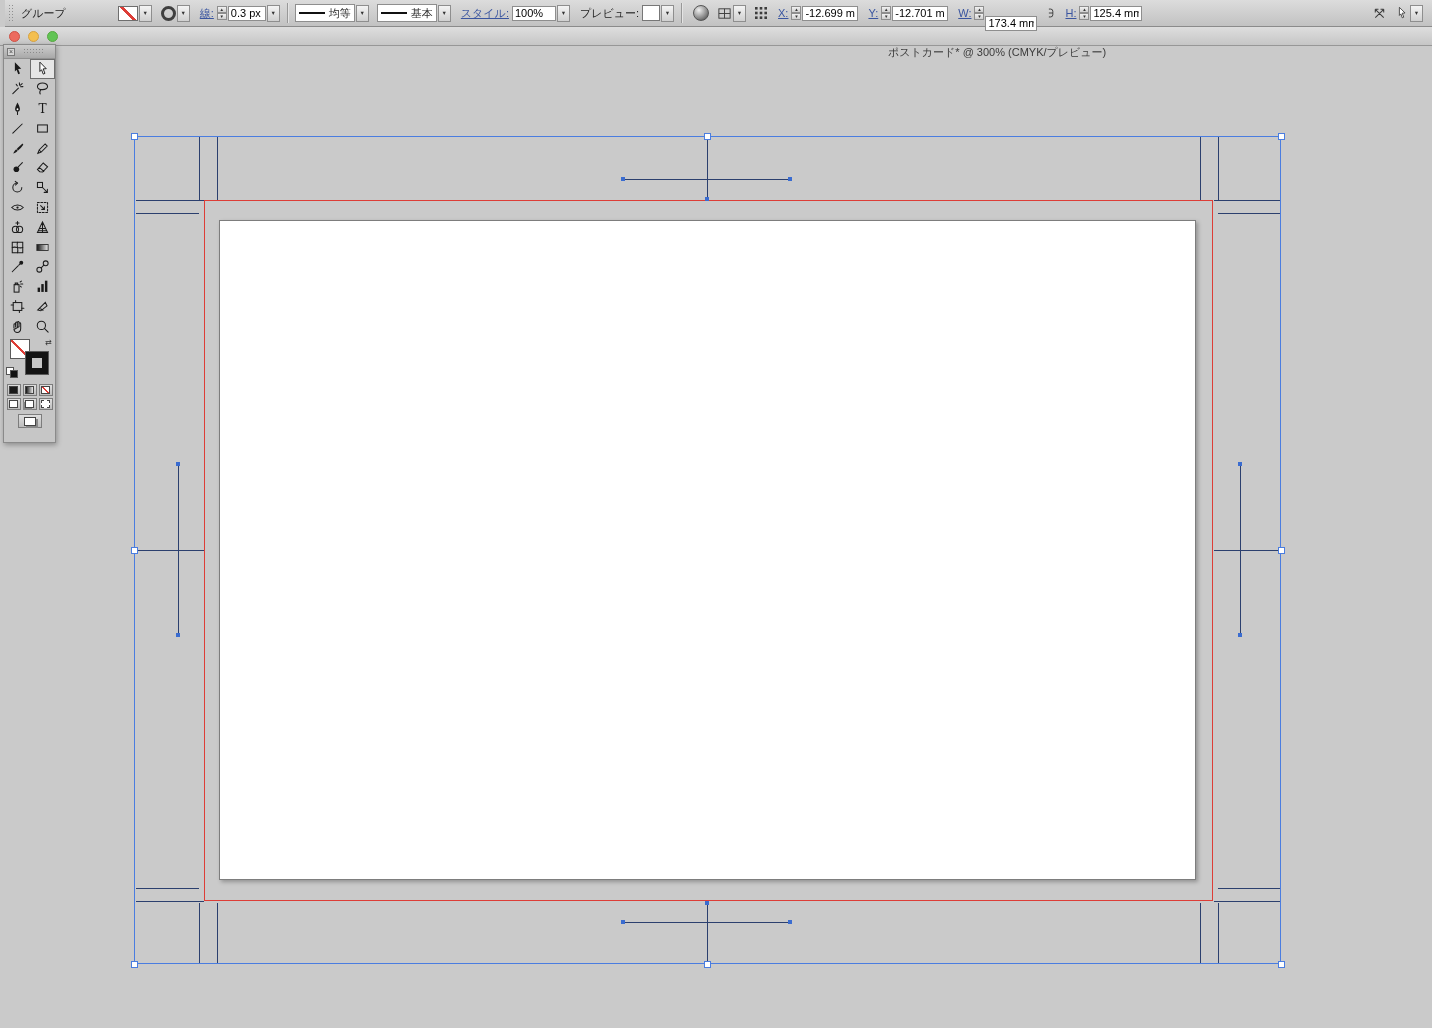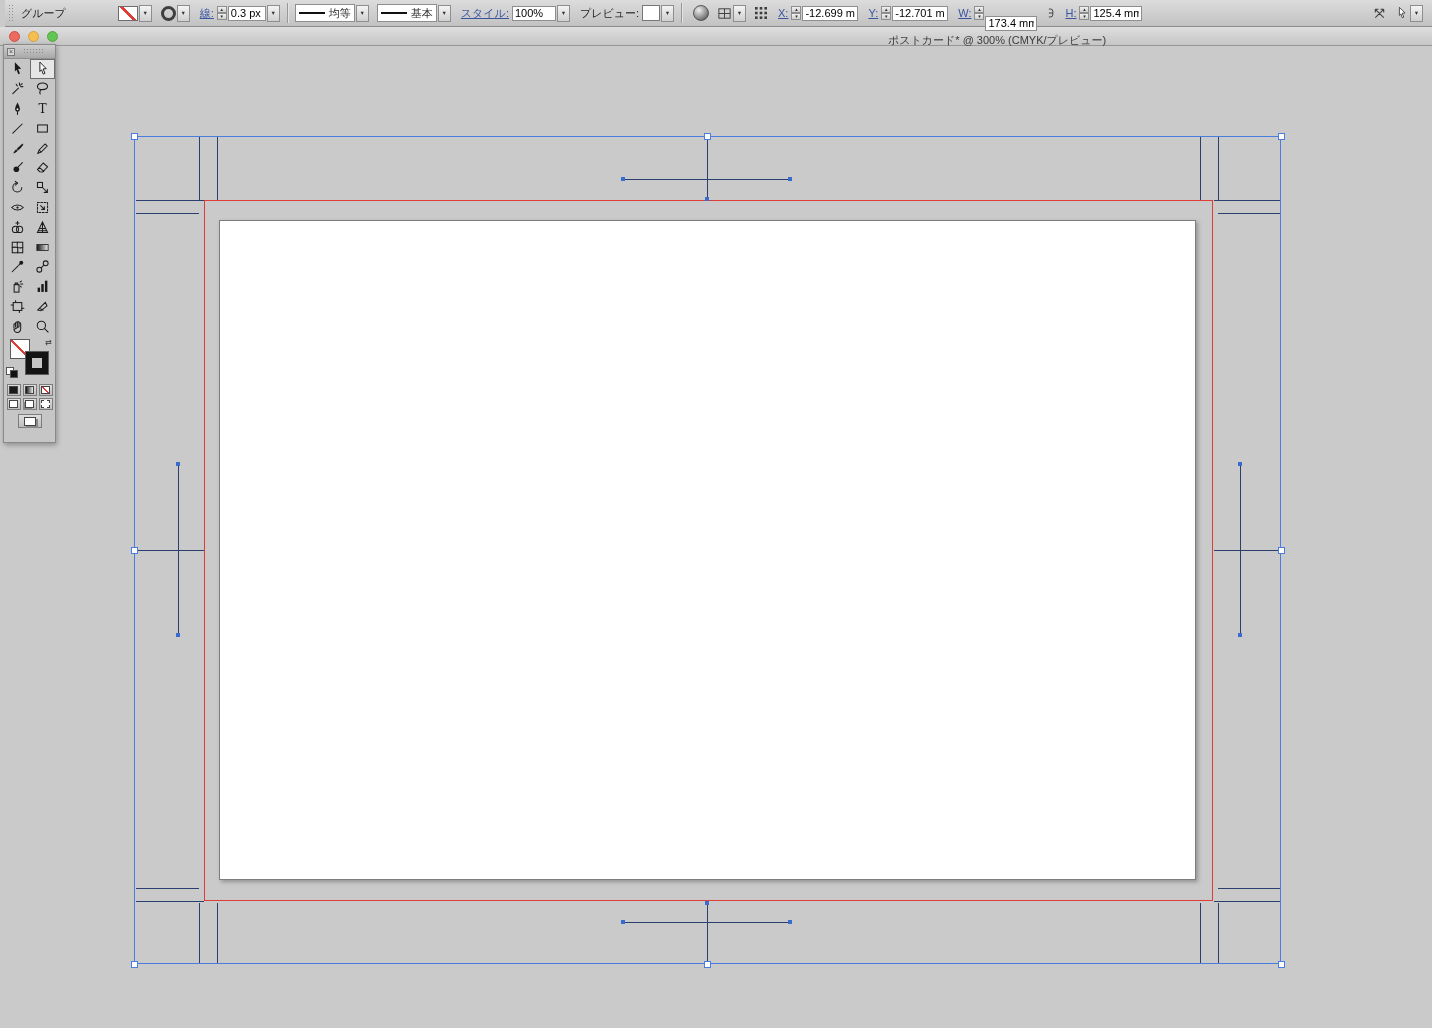--- a/index.html
+++ b/index.html
@@ -53,21 +53,21 @@
   .style-swatch{width:16px;height:14px;border:1px solid #777;background:#fff;}
 
   
   .titlebar{position:absolute;left:0;top:27px;width:1432px;height:19px;
     background:linear-gradient(#dedede,#c6c6c6);border-bottom:1px solid #979797;z-index:39;box-sizing:border-box;}
   .lights{position:absolute;left:9px;top:4px;display:flex;gap:8px;}
   .light{width:11px;height:11px;border-radius:50%;box-sizing:border-box;}
   .light.r{background:#ec6a5e;border:1px solid #ce5347;}
   .light.y{background:#f4bf4f;border:1px solid #d6a243;}
   .light.g{background:#61c454;border:1px solid #58a942;}
-  .doc-title{position:absolute;left:888px;top:4px;line-height:18px;font-size:11px;color:#3b3b3b;white-space:nowrap;}
+  .doc-title{position:absolute;left:888px;top:16px;line-height:18px;font-size:11px;color:#3b3b3b;white-space:nowrap;}
 
   
   .palette{position:absolute;left:3px;top:44px;width:53px;height:399px;background:#c6c6c6;
     border:1px solid #8a8a8a;box-shadow:1px 2px 5px rgba(0,0,0,.3);z-index:50;box-sizing:border-box;}
   .pal-head{height:13px;background:linear-gradient(#cdcdcd,#a9a9a9);border-bottom:1px solid #919191;
     display:flex;align-items:center;position:relative;}
   .pal-close{width:8px;height:8px;margin-left:3px;border:1px solid #777;background:#d6d6d6;
     display:flex;align-items:center;justify-content:center;box-sizing:border-box;}
   .pal-close::before{content:"×";font-size:7px;line-height:6px;color:#444;}
   .pal-dots{width:22px;height:7px;margin-left:8px;

